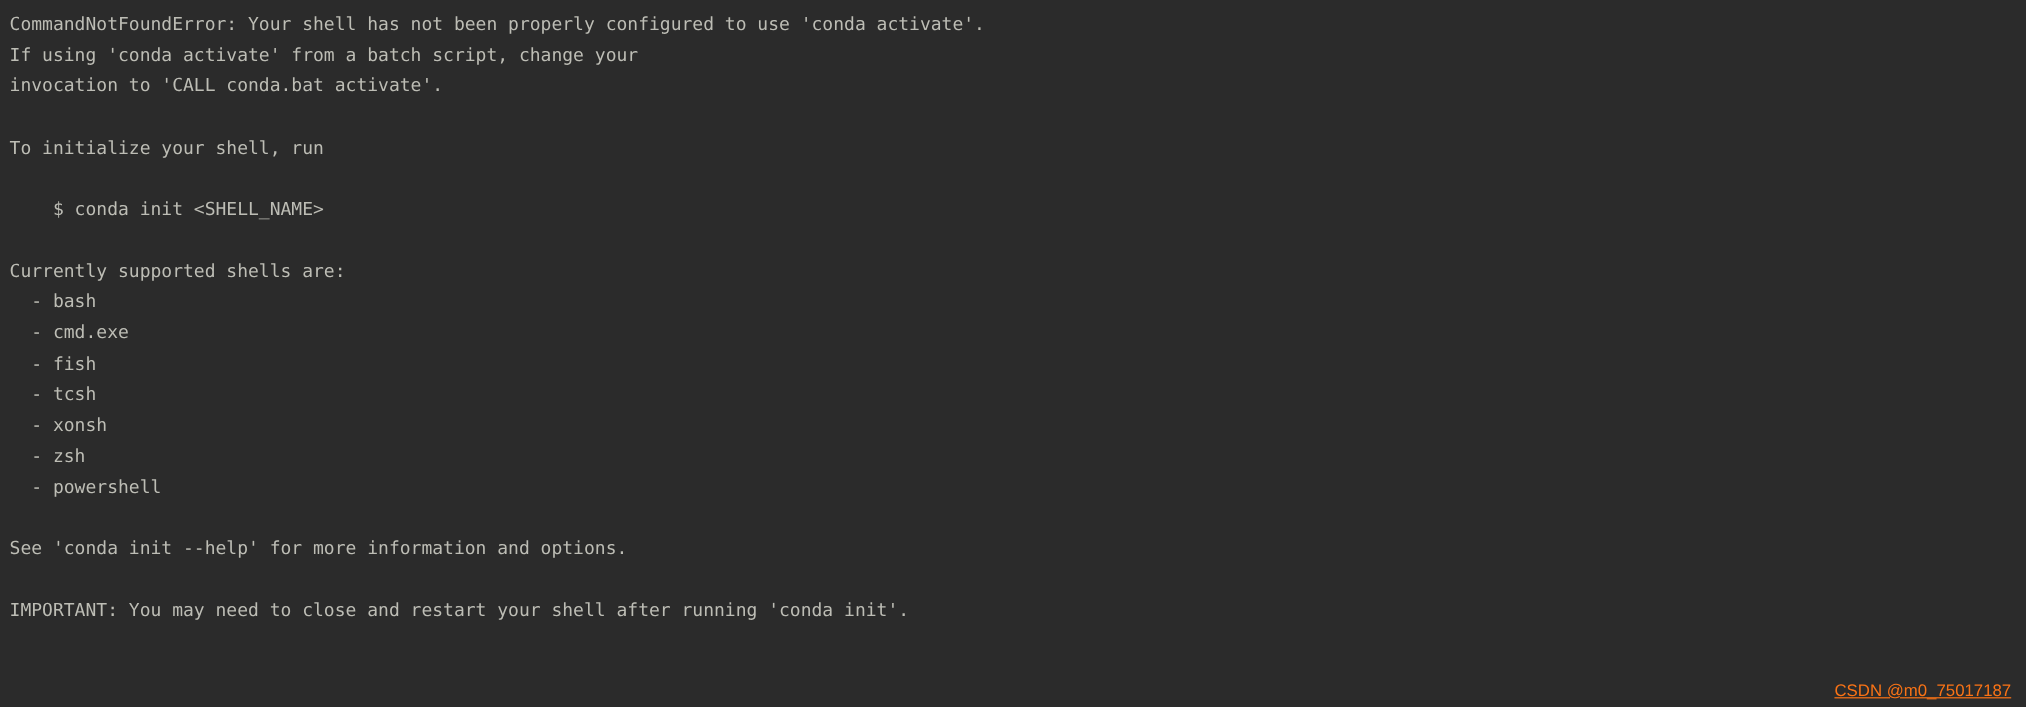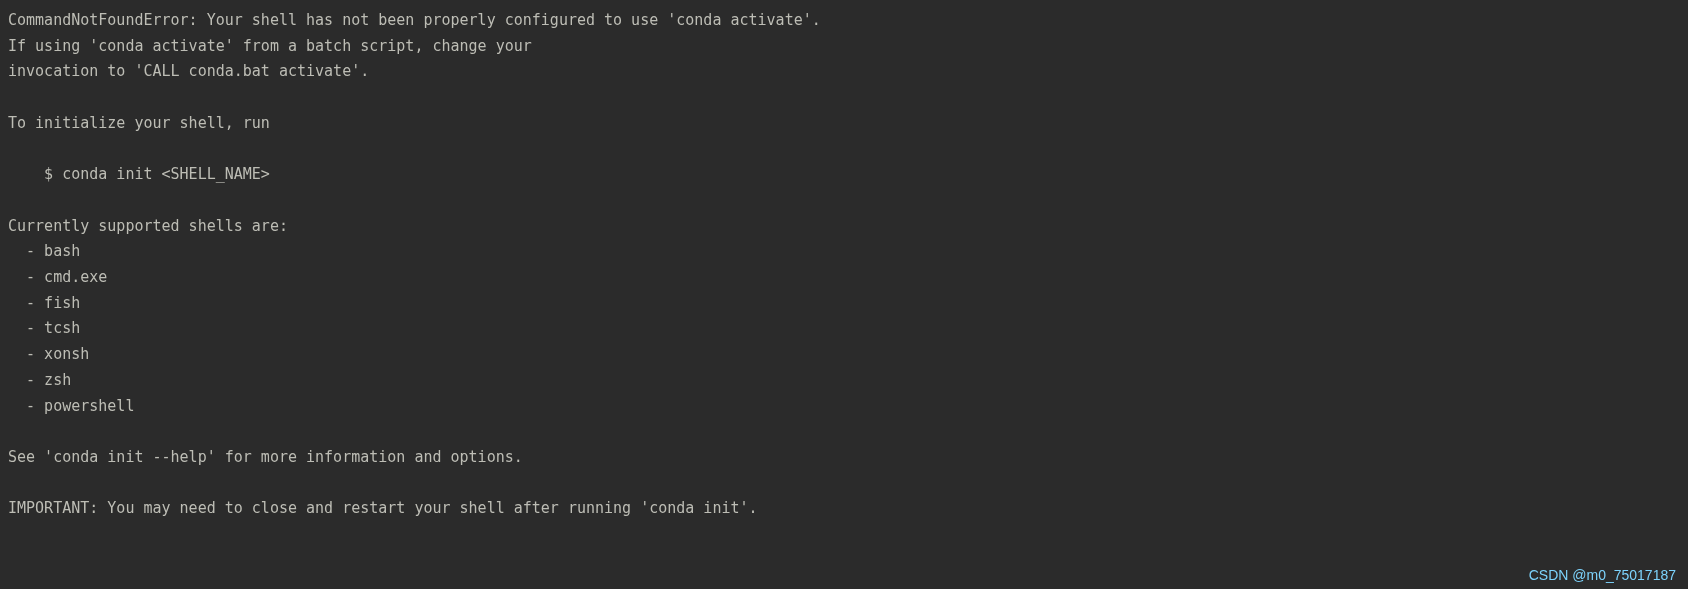--- a/index.html
+++ b/index.html
@@ -21,21 +21,22 @@
     line-height: 25.7px;
     color: #bdbdb5;
     white-space: pre;
   }
   .watermark {
     position: absolute;
     right: 12px;
     bottom: 6px;
     font-family: Arial, sans-serif;
     font-size: 14px;
-    color: #7dd3fc;
+    color: #f97316;
+    text-decoration: underline;
   }
 </style>
 </head>
 <body>
 
 <div class="terminal"><span>CommandNotFoundError: Your shell has not been properly configured to use 'conda activate'.</span>
 <span>If using 'conda activate' from a batch script, change your</span>
 <span>invocation to 'CALL conda.bat activate'.</span>
 <span></span>
 <span>To initialize your shell, run</span>

